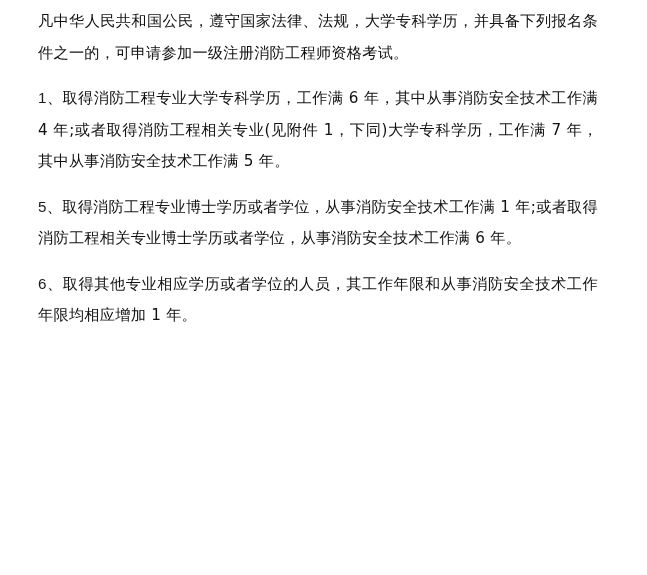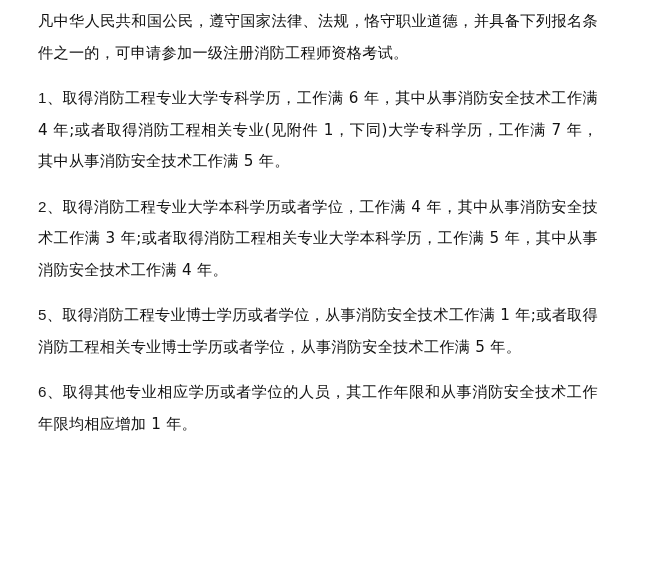--- a/index.html
+++ b/index.html
@@ -35,24 +35,23 @@
     }
     .num {
       color: #1a1a1a;
       font-family: "Liberation Sans", sans-serif;
     }
   </style>
 </head>
 <body>
 
 <div class="doc">
-  <p class="para">凡中华人民共和国公民，遵守国家法律、法规，恪守职业道德，并具备下列报名条件之一的，可申请参加一级注册消防工程师资格考试。</p>
+  <p class="para">凡中华人民共和国公民，遵守国家法律、法规，大学专科学历，并具备下列报名条件之一的，可申请参加一级注册消防工程师资格考试。</p>
 
   <p class="para"><span class="num">1</span><span>、取得消防工程专业大学专科学历，工作满 6 年，其中从事消防安全技术工作满 4 年;或者取得消防工程相关专业(见附件 1，下同)大学专科学历，工作满 7 年，其中从事消防安全技术工作满 5 年。</span></p>
 
-  <p class="para"><span class="num">2</span><span>、取得消防工程专业大学本科学历或者学位，工作满 4 年，其中从事消防安全技术工作满 3 年;或者取得消防工程相关专业大学本科学历，工作满 5 年，其中从事消防安全技术工作满 4 年。</span></p>
 
 
 
-  <p class="para"><span class="num">5</span><span>、取得消防工程专业博士学历或者学位，从事消防安全技术工作满 1 年;或者取得消防工程相关专业博士学历或者学位，从事消防安全技术工作满 5 年。</span></p>
+  <p class="para"><span class="num">5</span><span>、取得消防工程专业博士学历或者学位，从事消防安全技术工作满 1 年;或者取得消防工程相关专业博士学历或者学位，从事消防安全技术工作满 6 年。</span></p>
 
   <p class="para"><span class="num">6</span><span>、取得其他专业相应学历或者学位的人员，其工作年限和从事消防安全技术工作年限均相应增加 1 年。</span></p>
 </div>
 
 </body></html>

